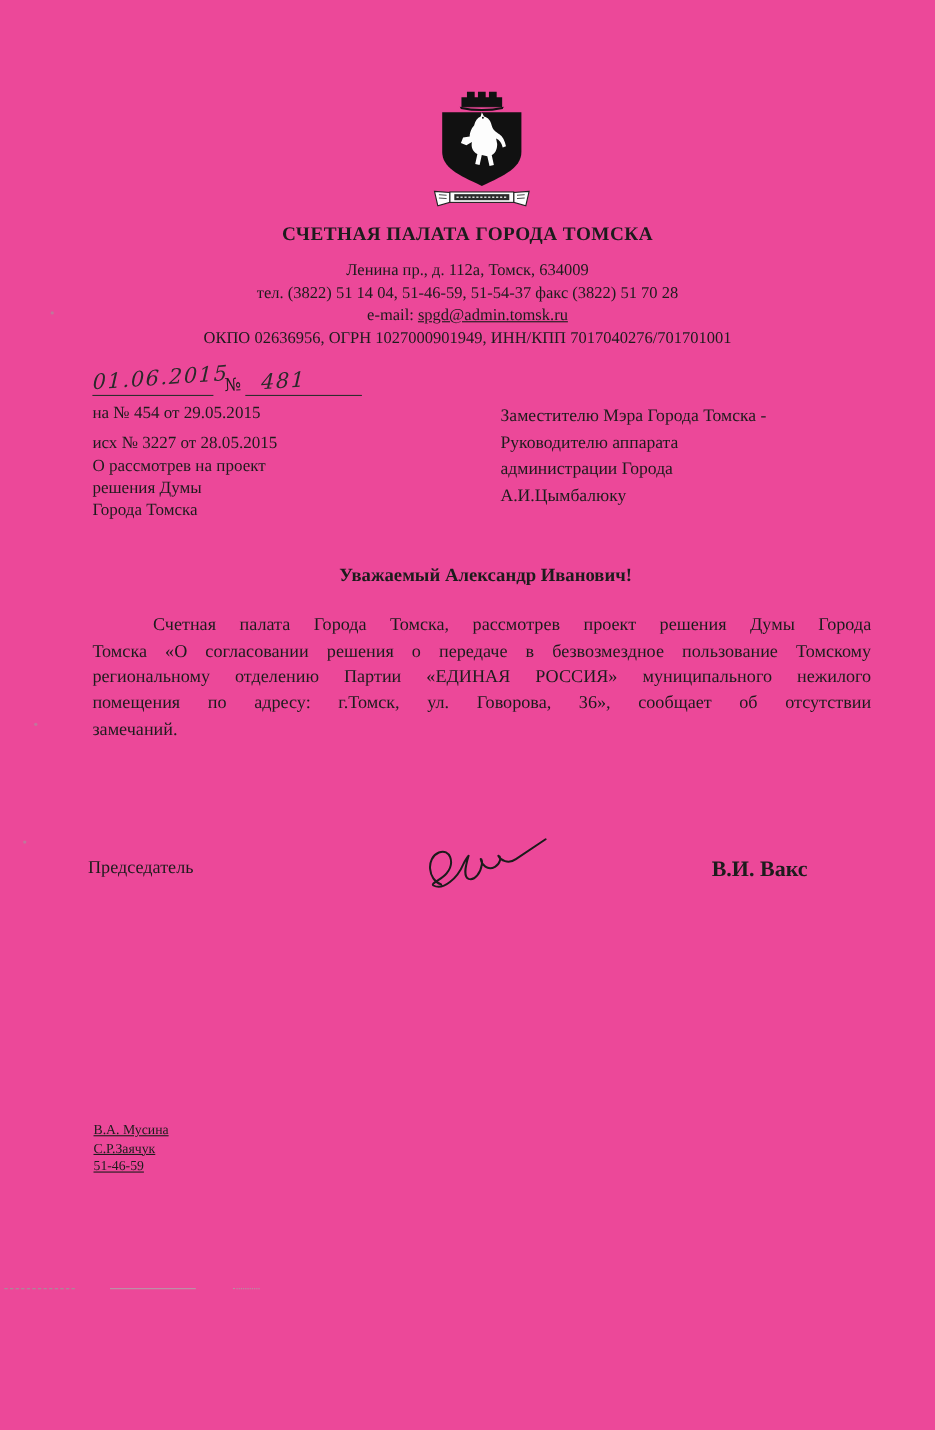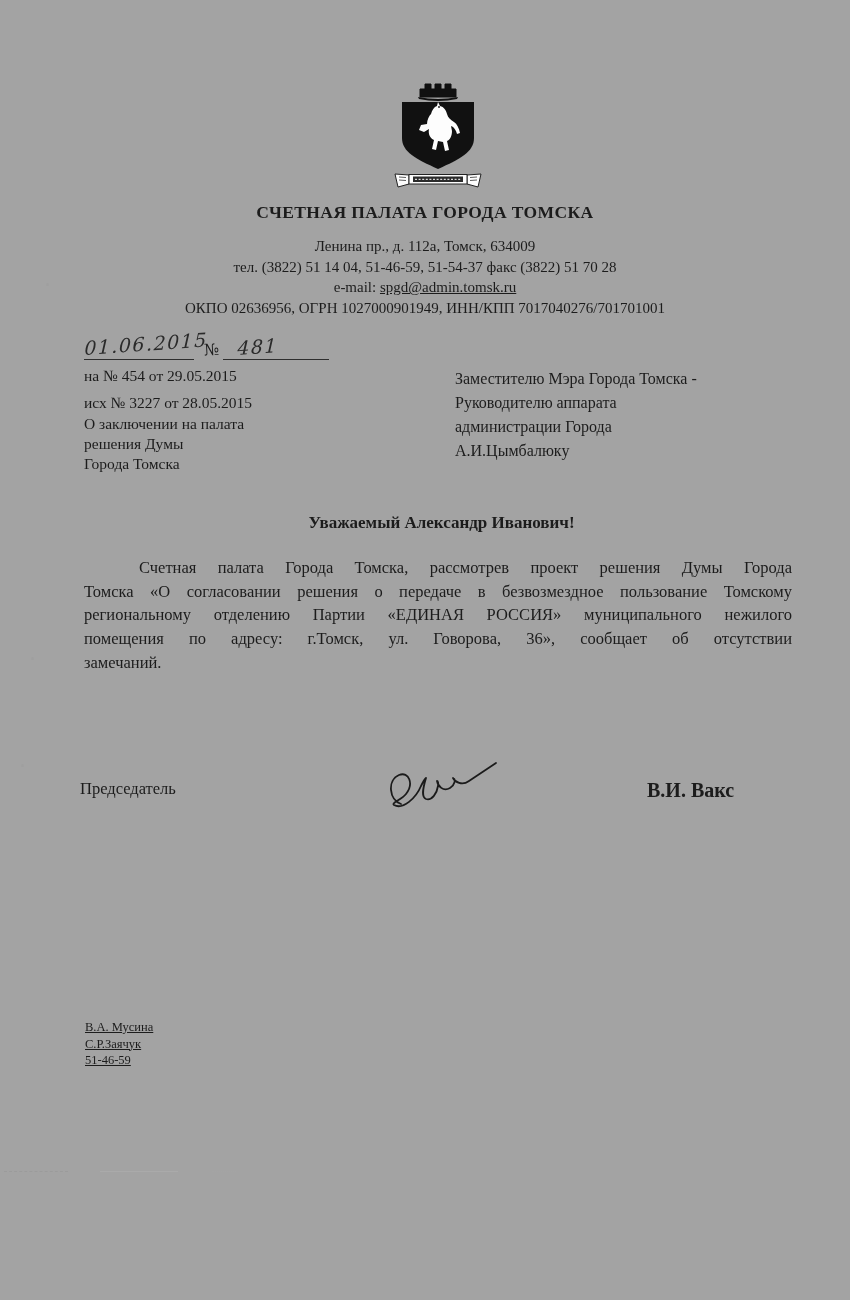--- a/index.html
+++ b/index.html
@@ -1,17 +1,17 @@
 <!DOCTYPE html>
 <html><head>
 <meta charset="utf-8">
 <style>
   html,body{margin:0;padding:0;background:#e8e8e8;}
   .page{
-    position:relative;width:850px;height:1300px;background:#a3a3a3;
+    position:relative;width:850px;height:1300px;background:#ec4899;
     font-family:"Liberation Serif", serif;color:#1c1c1c;overflow:hidden;
     margin:0 auto;
   }
   .abs{position:absolute;}
   .center{left:0;right:0;text-align:center;}
   .org-name{top:202px;font-size:17.5px;font-weight:bold;letter-spacing:.4px;}
   .addr{top:236px;font-size:15px;line-height:20.6px;}
   .addr .email{text-decoration:underline;}
   
   .refblock{left:84px;top:330px;font-size:15.5px;}
@@ -99,21 +99,21 @@
   </div>
 
   <div class="abs recipient">
     <div>Заместителю Мэра Города Томска  -</div>
     <div>Руководителю аппарата</div>
     <div>администрации Города</div>
     <div>А.И.Цымбалюку</div>
   </div>
 
   <div class="abs subject">
-    <div>О заключении на палата</div>
+    <div>О рассмотрев на проект</div>
     <div>решения  Думы</div>
     <div>Города Томска</div>
   </div>
 
   <div class="abs center salutation">Уважаемый Александр Иванович!</div>
 
   <div class="abs body-text">
     <div class="jline first">Счетная палата Города Томска, рассмотрев проект решения Думы Города</div>
     <div class="jline">Томска «О согласовании решения о передаче в безвозмездное пользование Томскому</div>
     <div class="jline">региональному отделению Партии «ЕДИНАЯ РОССИЯ» муниципального нежилого</div>

